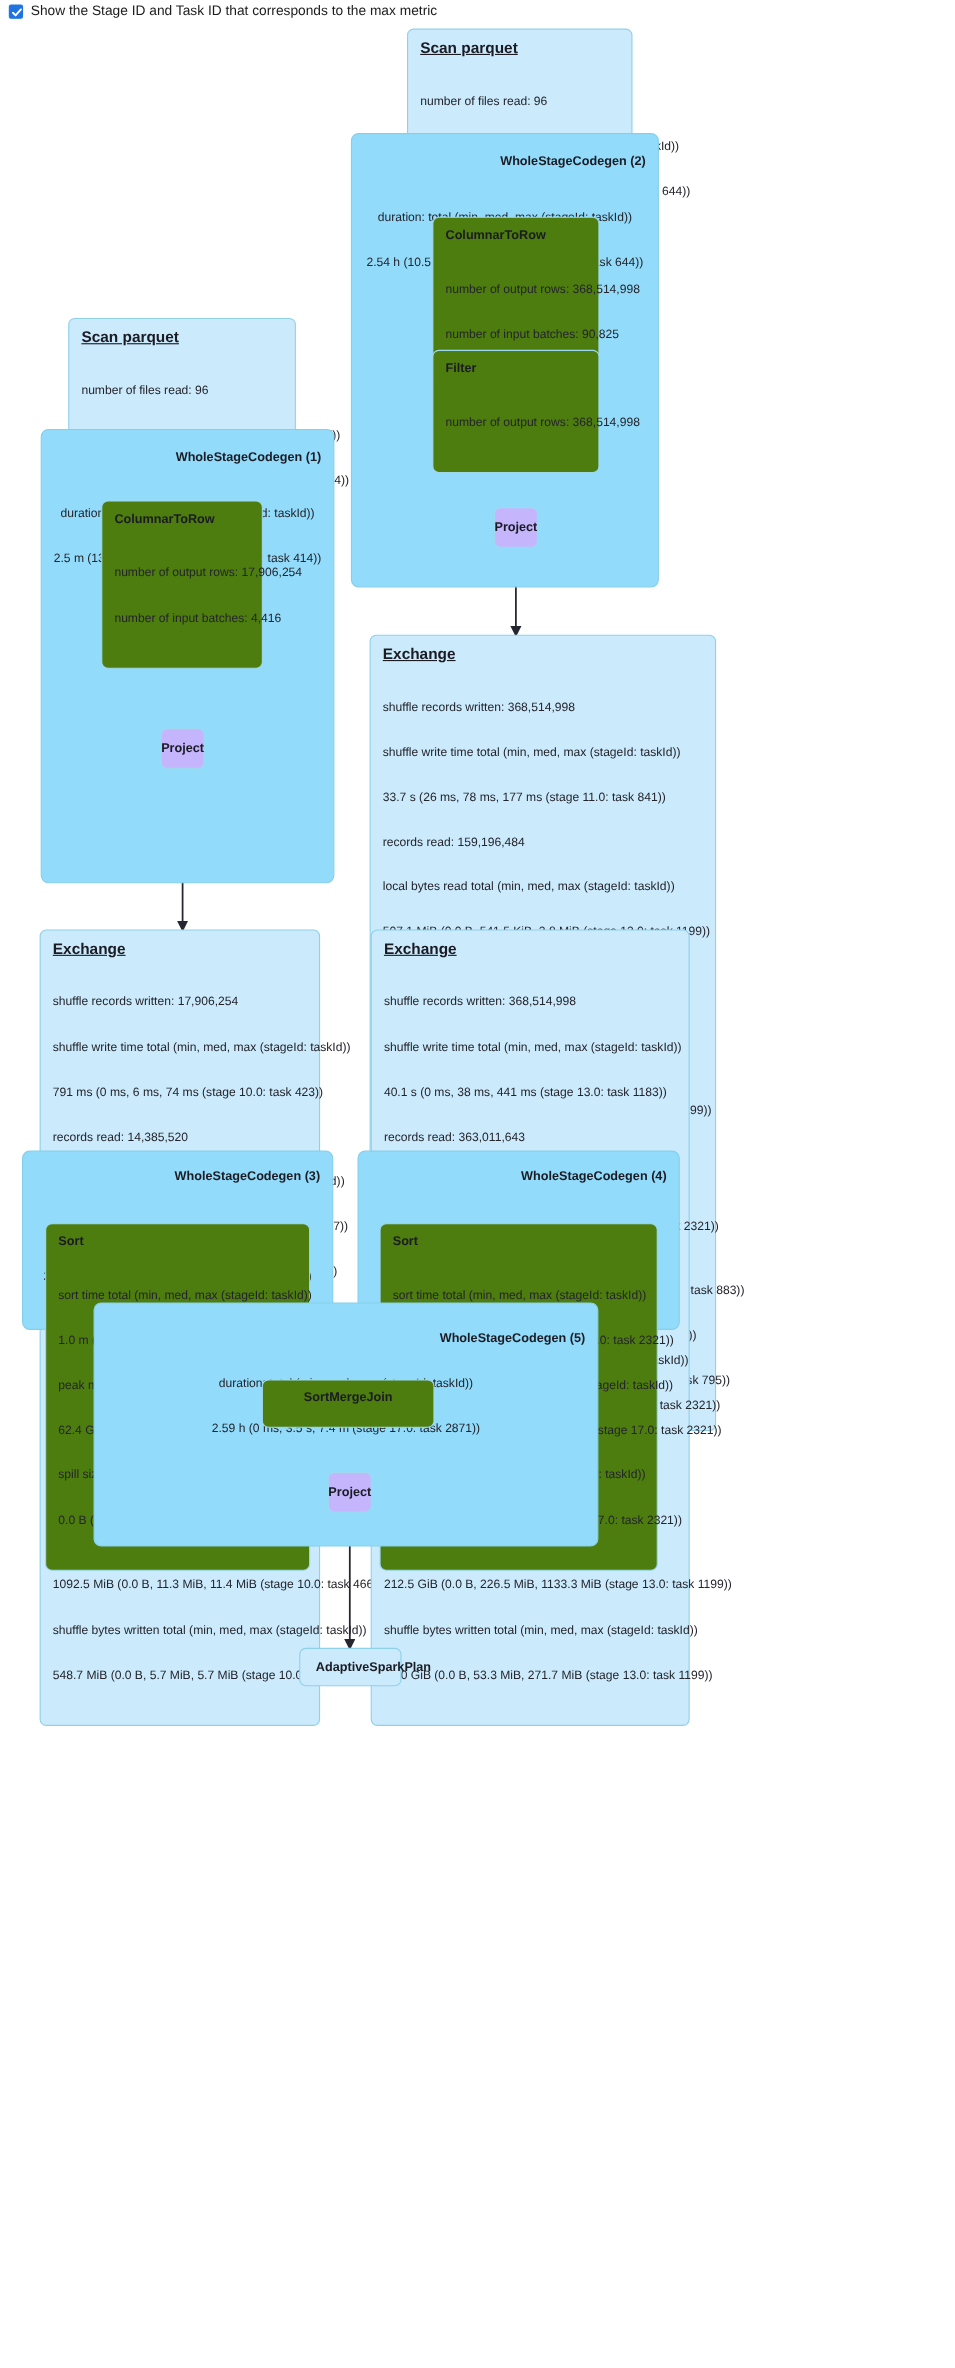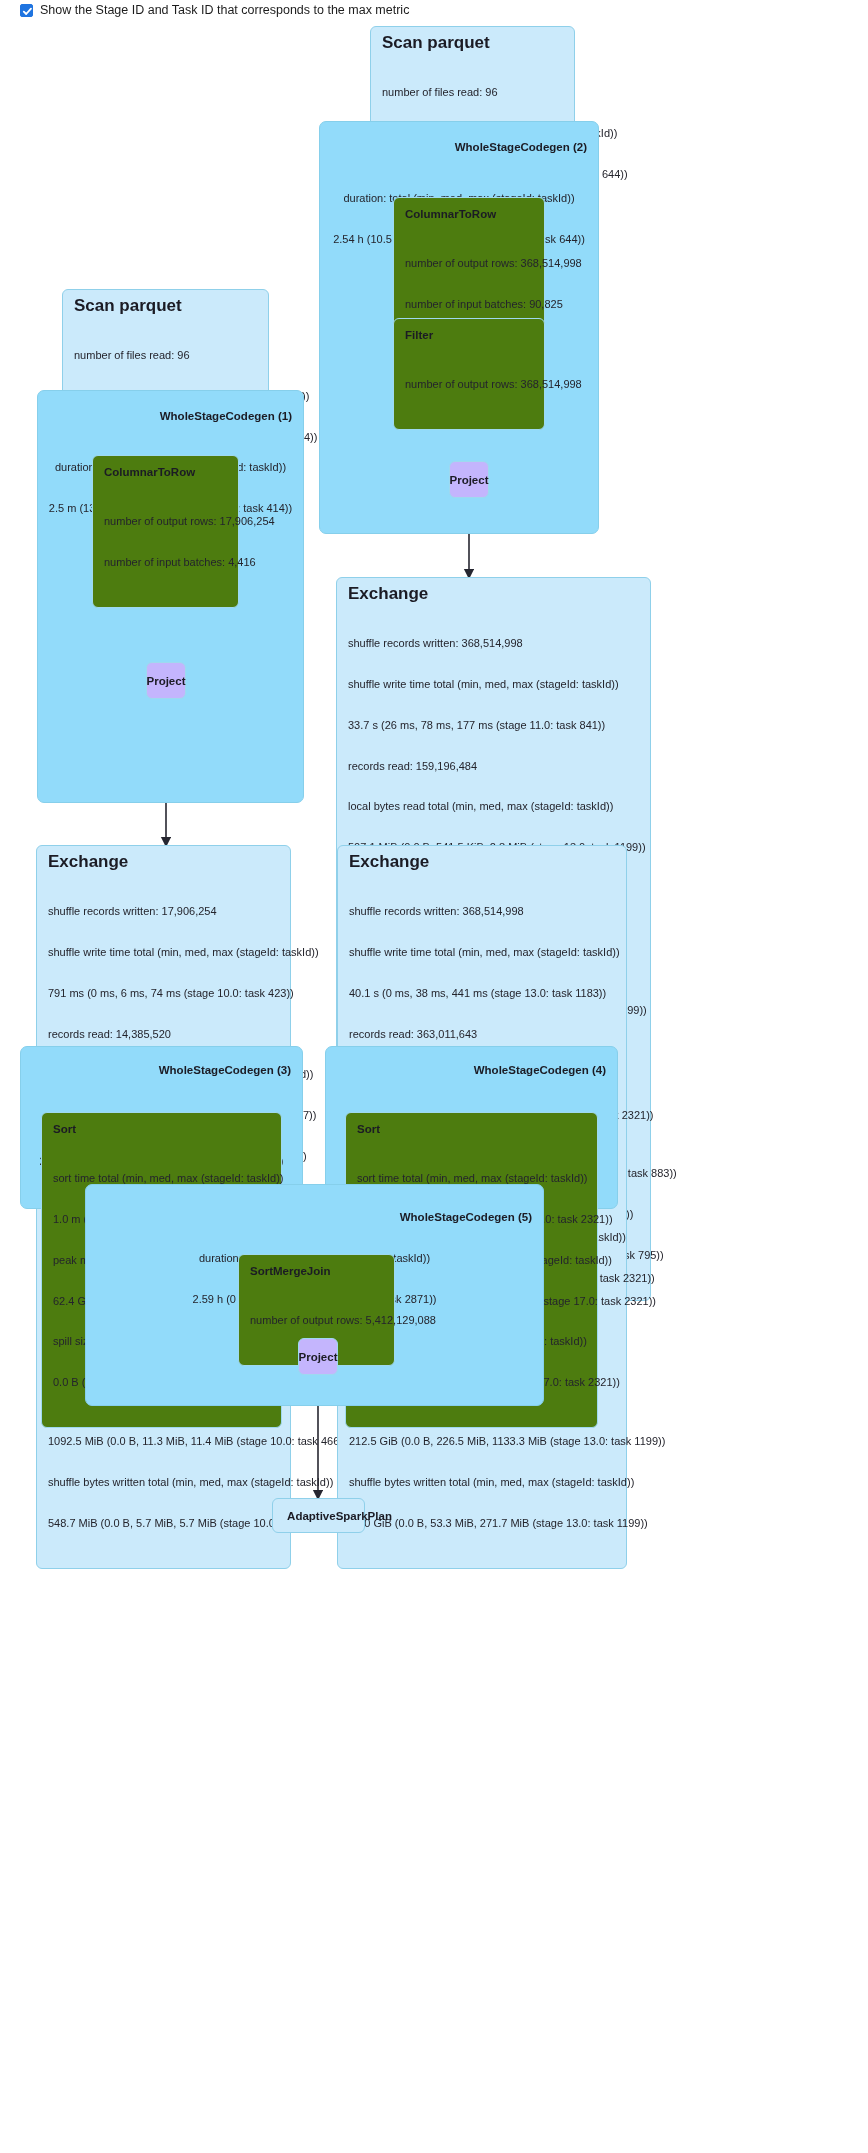--- a/index.html
+++ b/index.html
@@ -16,21 +16,20 @@
     overflow: hidden;
   }
 
   
   #toggle-row {
     position: absolute;
     left: 8px; top: 3px;
     display: flex;
     align-items: center;
     gap: 7px;
-    margin-left: 12px;
   }
   .cb {
     width: 13px; height: 13px;
     border-radius: 2px;
     background: #1f74e0;
     position: relative;
     flex: 0 0 auto;
     border: 1px solid #1f74e0;
   }
   .cb svg { position: absolute; left: 1px; top: 1px; }
@@ -43,26 +42,27 @@
 
   
   .node {
     position: absolute;
     border-radius: 6px;
     border: 1px solid #8fd0ea;
     background: #cbeafb;
     padding: 9px 11px 10px 11px;
   }
   .node .ttl {
-    font-size: 17px;
+    font-size: 14px;
     font-weight: bold;
     color: #1b1b24;
     line-height: 14px;
     margin-bottom: 9px;
     white-space: nowrap;
+    text-decoration: underline;
   }
   .node .metrics {
     font-size: 11px;
     color: #24242c;
     line-height: 13.6px;
     white-space: pre;
   }
   .node .metrics div { white-space: pre; }
 
   
@@ -379,25 +379,22 @@
   </div>
 
   <div class="cluster" style="left:85px; top:1184px; width:459px; height:222px;">
     <div class="cl-title" style="top:26px;">WholeStageCodegen (5)</div>
     <div class="cl-sub" style="top:40px;">
       <div>duration: total (min, med, max (stageId: taskId))</div>
       <div>2.59 h (0 ms, 3.5 s, 7.4 m (stage 17.0: task 2871))</div>
     </div>
   </div>
 
-  <div class="inner" style="left:238px; top:1254px; width:157px;">
+  <div class="inner" style="left:238px; top:1254px; width:157px;text-align:center;">
     <div class="ttl">SortMergeJoin</div>
-    <div class="metrics">
-      <div>number of output rows: 5,412,129,088</div>
-    </div>
   </div>
 
   <div class="small" style="left:298px; top:1338px; width:40px; height:37px;">
     <span>Project</span>
   </div>
 
   <div class="plain" style="left:272px; top:1498px; width:93px; height:35px;padding-left:42px;">
     <span>AdaptiveSparkPlan</span>
   </div>
 

